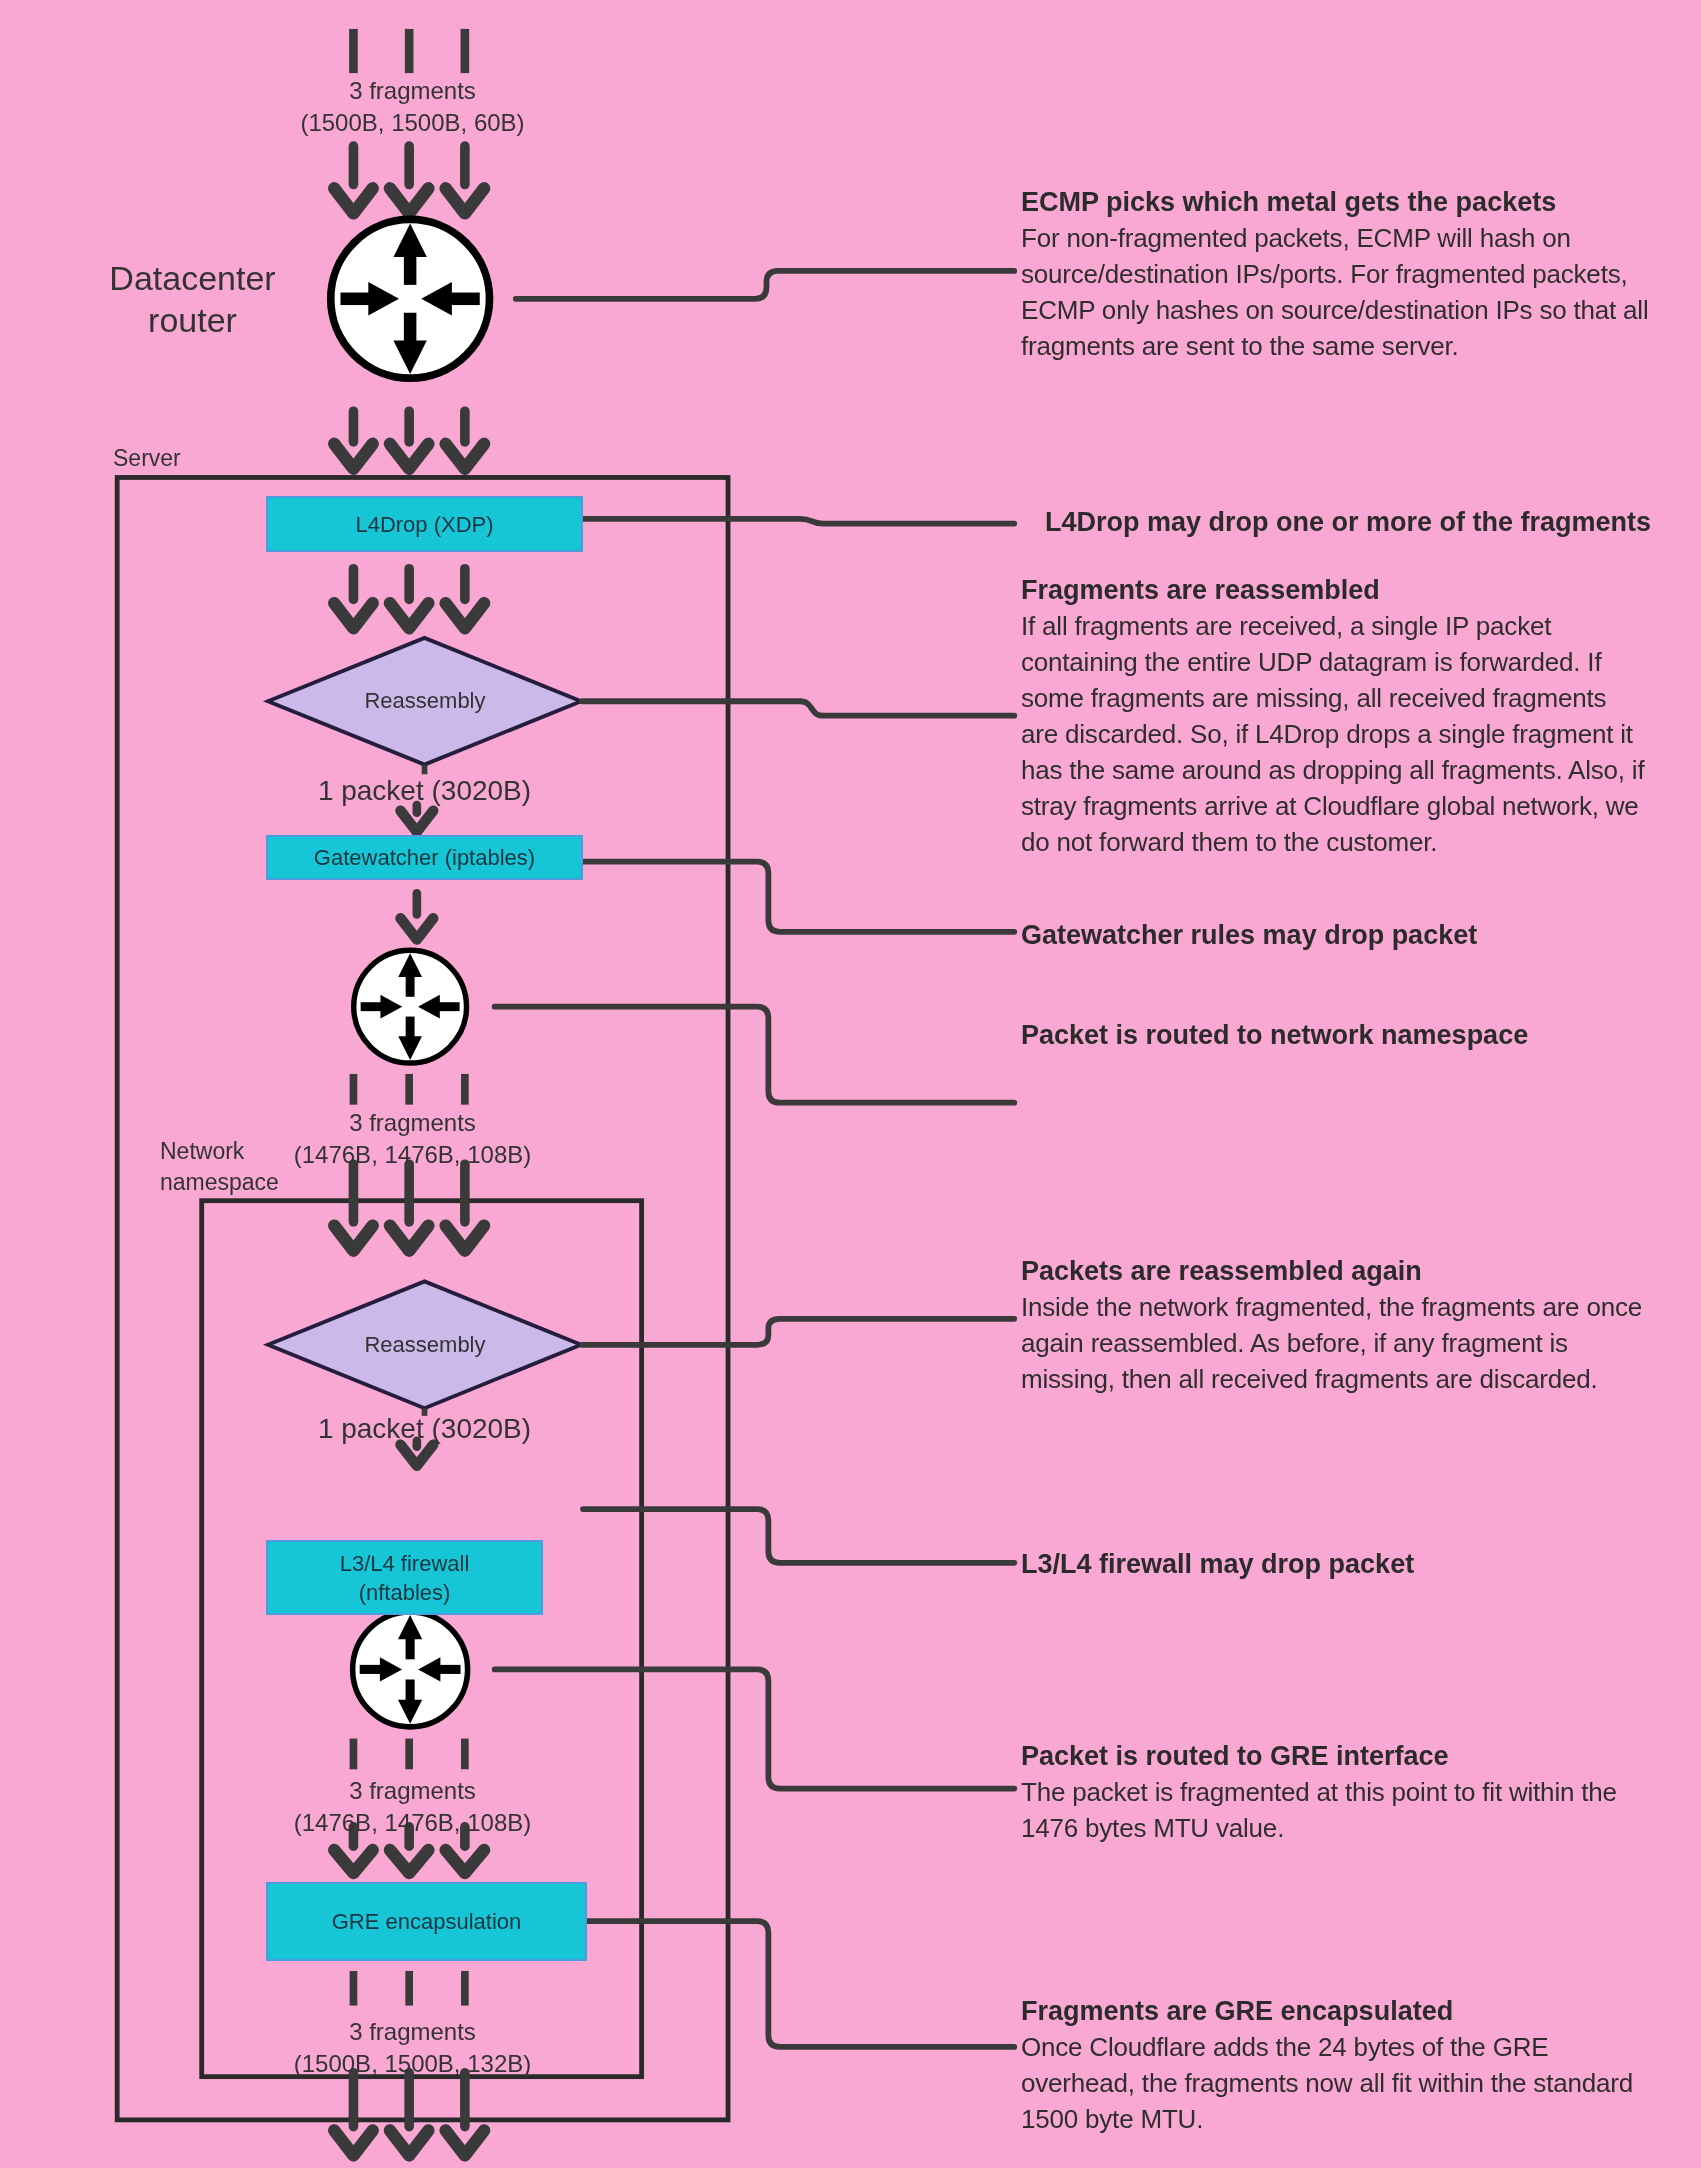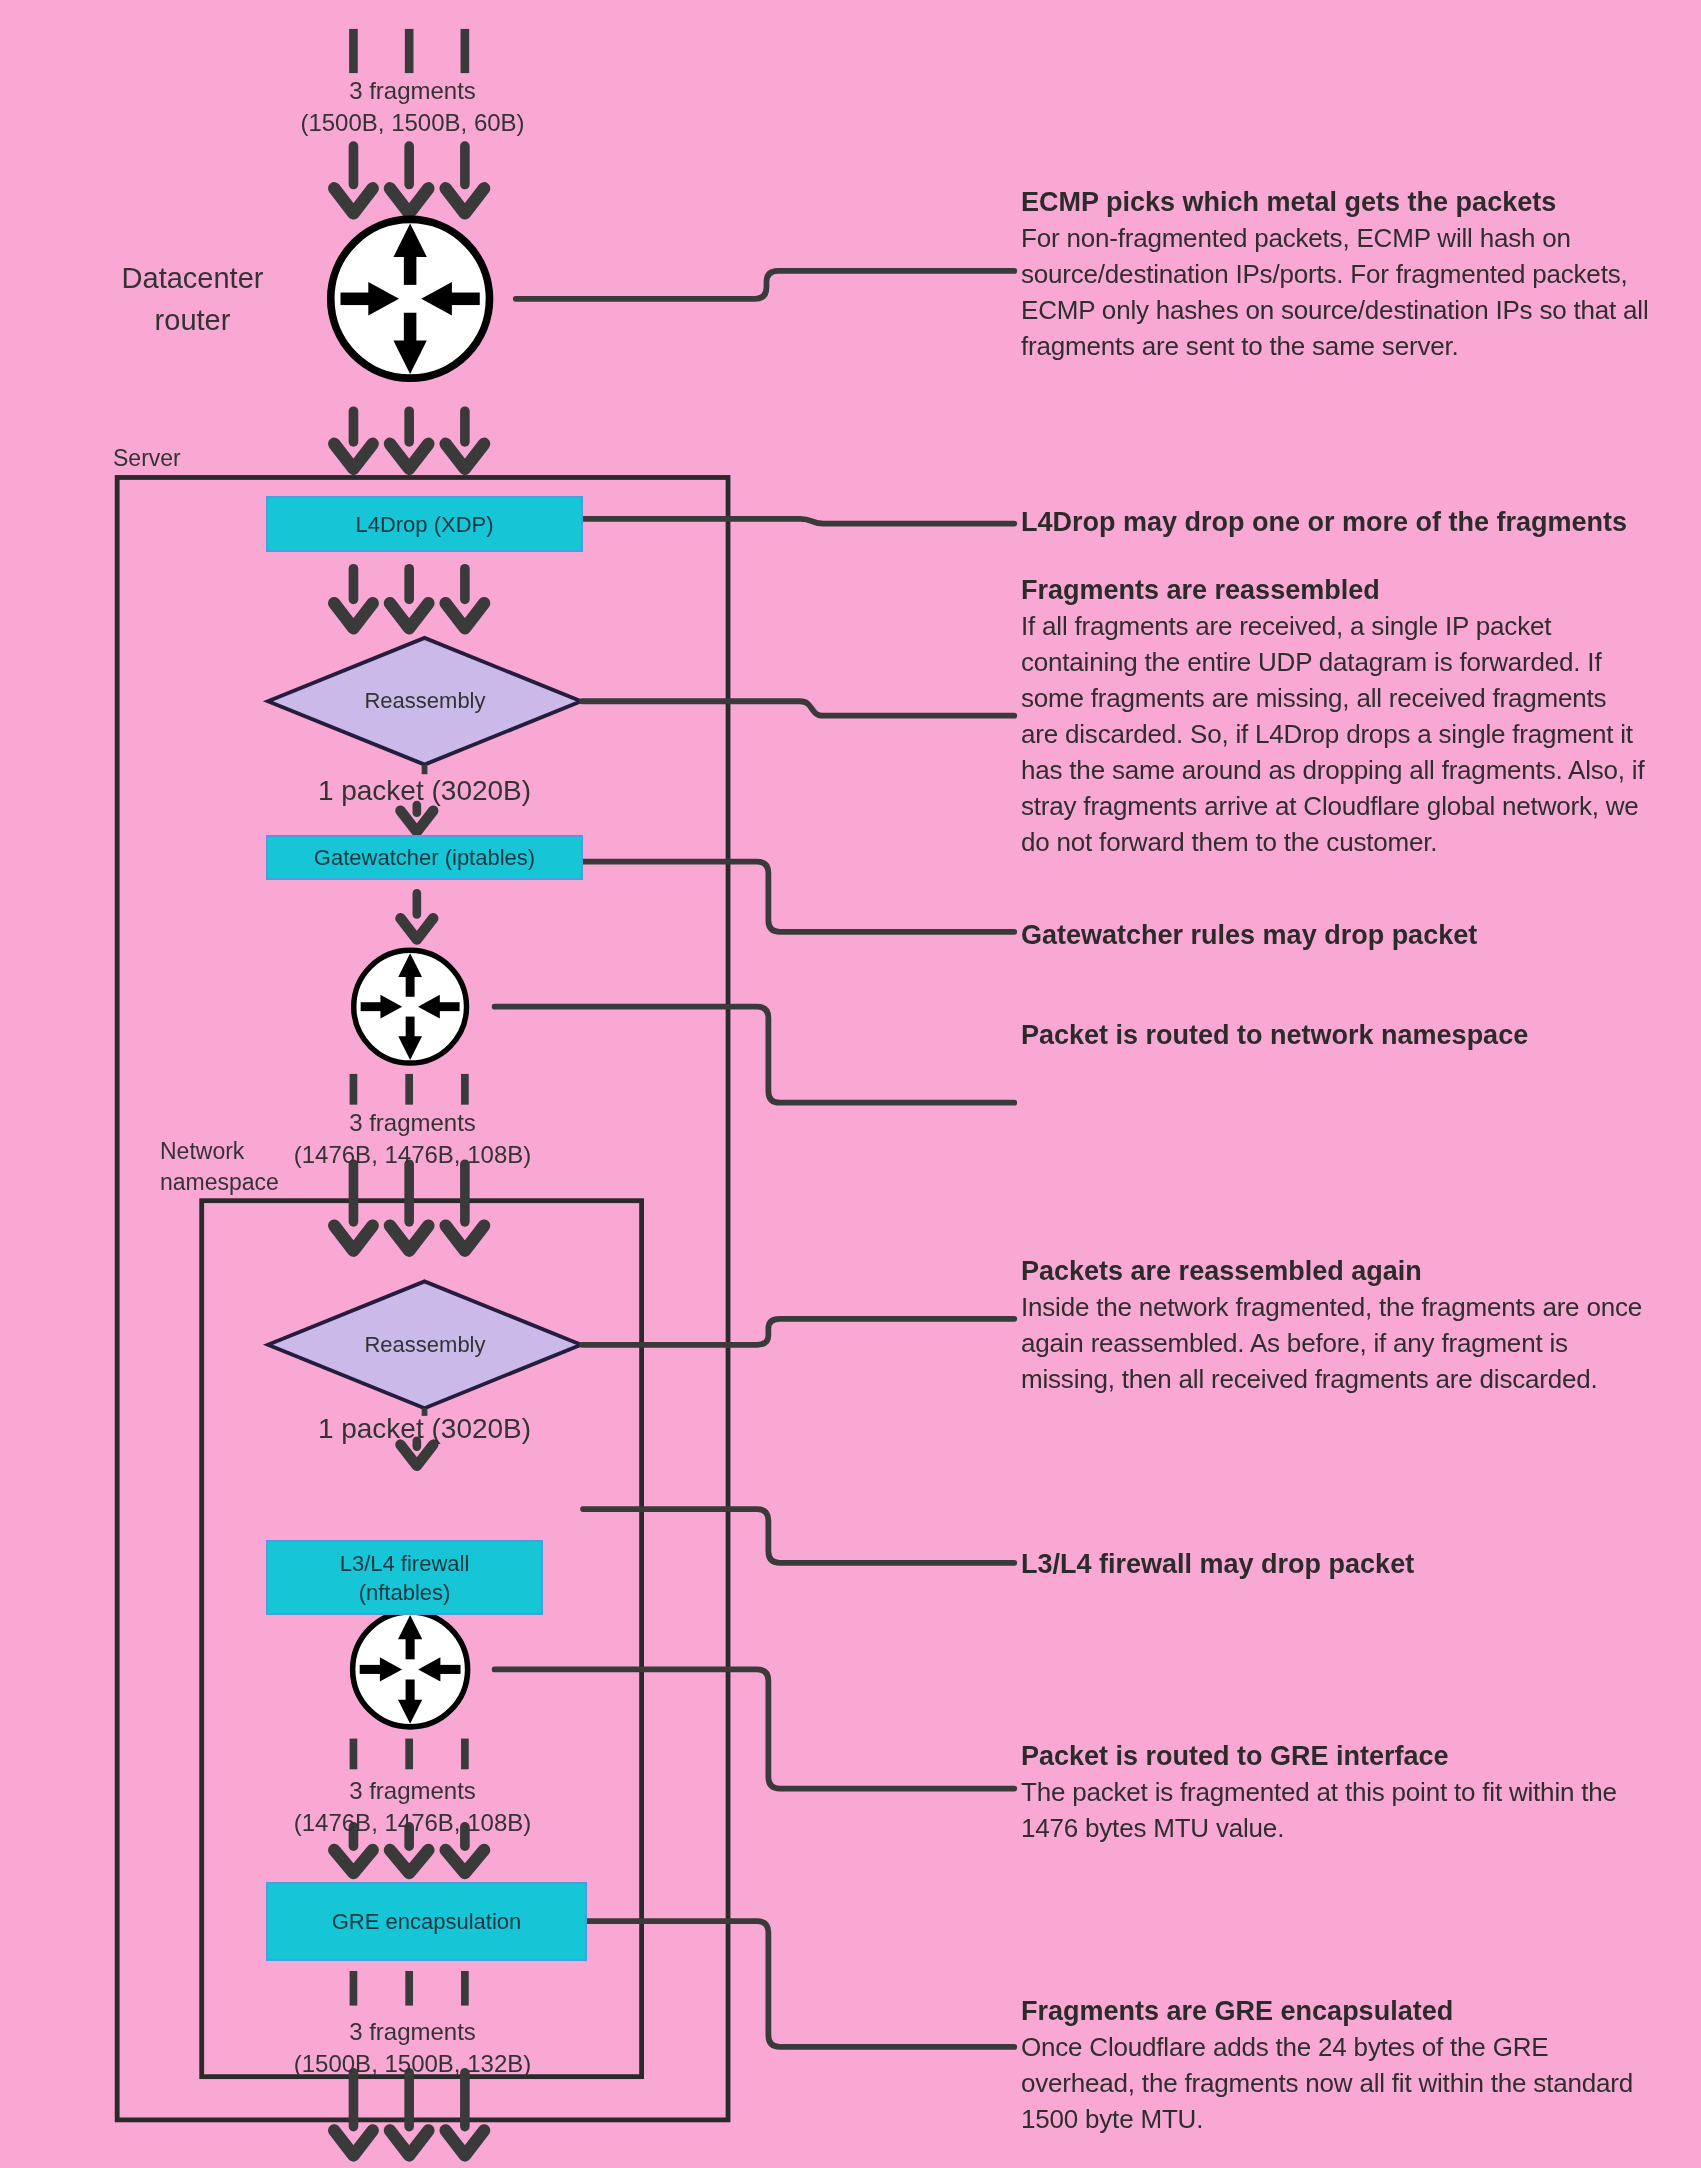--- a/index.html
+++ b/index.html
@@ -11,21 +11,21 @@
   .procbox{position:absolute;z-index:2;background:#17c6d6;border:2.9px solid #4a9ee0;
            display:flex;flex-direction:column;align-items:center;justify-content:center;
            box-sizing:border-box;}
   .procbox .blabel{font-size:22px;line-height:29px;color:#173642;text-align:center;}
   .dlabel{position:absolute;z-index:3;text-align:center;font-size:22px;color:#333333;}
   .ann{position:absolute;left:1021px;z-index:3;}
   .ann-h{font-weight:bold;font-size:27px;line-height:36px;white-space:nowrap;color:#2b2b2b;}
   .ann-line{font-size:26px;line-height:36px;white-space:nowrap;letter-spacing:-0.2px;color:#2e2e2e;}
   .fs25{font-size:24px;line-height:32px;}
   .fs29{font-size:28px;line-height:33px;}
-  .fs30{font-size:29px;line-height:42px;}
+  .fs30{font-size:34px;line-height:42px;}
   .fs24{font-size:23px;line-height:31px;}
 </style>
 </head>
 <body>
 
 <div id="page">
 
   <svg class="canvas" width="1701" height="2168" viewBox="0 0 1771 2257">
     <defs>
       <g id="routerSym">
@@ -227,21 +227,21 @@
   <div class="ann" style="top:184px;">
     <div class="ann-h">ECMP picks which metal gets the packets</div>
     <div>
         <div class="ann-line">For non-fragmented packets, ECMP will hash on</div>
         <div class="ann-line">source/destination IPs/ports. For fragmented packets,</div>
         <div class="ann-line">ECMP only hashes on source/destination IPs so that all</div>
         <div class="ann-line">fragments are sent to the same server.</div>
       </div>
   </div>
 
-  <div class="ann" style="top:504px;">
+  <div class="ann" style="top:504px;margin-left:24px;">
     <div class="ann-h">L4Drop may drop one or more of the fragments</div>
     <div></div>
   </div>
 
   <div class="ann" style="top:572px;">
     <div class="ann-h">Fragments are reassembled</div>
     <div>
         <div class="ann-line">If all fragments are received, a single IP packet</div>
         <div class="ann-line">containing the entire UDP datagram is forwarded. If</div>
         <div class="ann-line">some fragments are missing, all received fragments</div>

